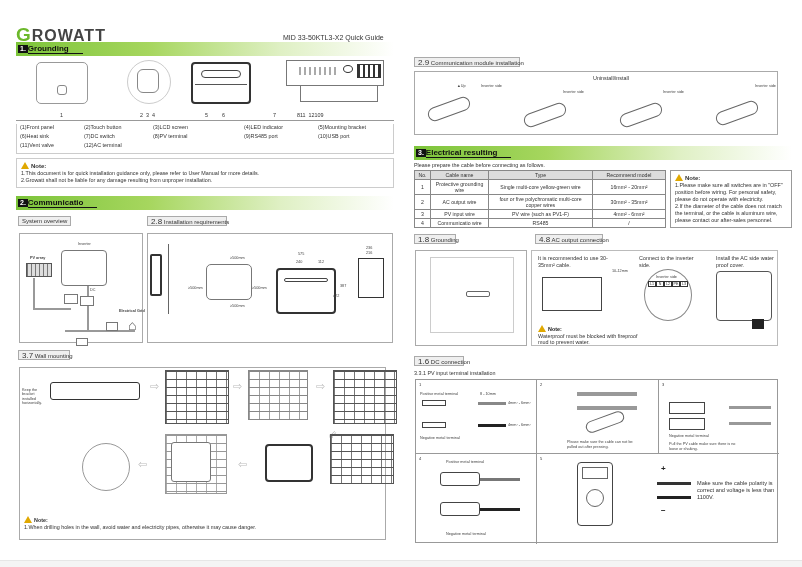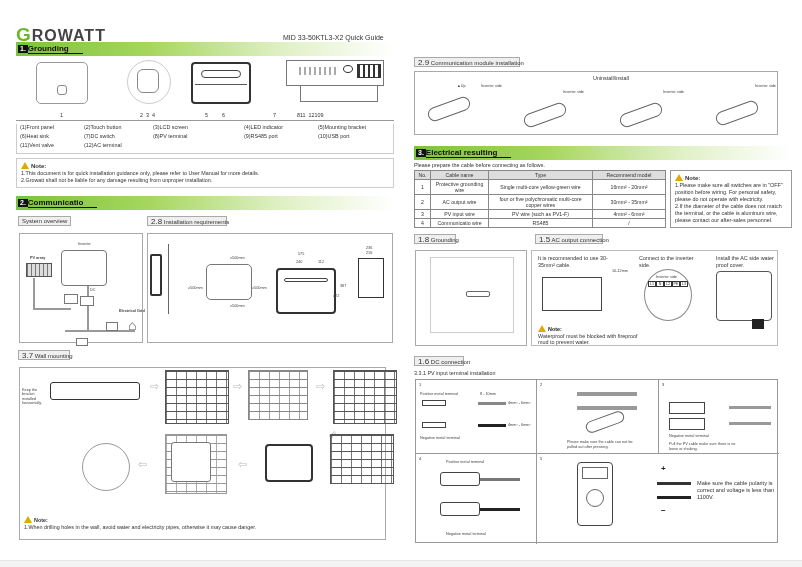--- a/index.html
+++ b/index.html
@@ -216,21 +216,21 @@
 </tbody>
   </table>
 
 <div class="abs note-box" style="left:670px;top:170px;width:122px;height:58px;border-color:#999">
   <div class="note-title"><span class="warn"></span><span>Note:</span></div>
   <div>1.Please make sure all switches are in "OFF" position before wiring. For personal safety, please do not operate with electricity.</div>
   <div>2.If the diameter of the cable does not match the terminal, or the cable is aluminum wire, please contact our after-sales personnel.</div>
 </div>
 
 <div class="abs sub-tab" style="left:414px;top:234px;width:42px"><span class="big">1.8</span> <span>Grounding</span></div>
-<div class="abs sub-tab" style="left:535px;top:234px;width:68px"><span class="big">1.5</span> <span>AC output connection</span></div>
+<div class="abs sub-tab" style="left:535px;top:234px;width:68px"><span class="big">4.8</span> <span>AC output connection</span></div>
 
 <div class="abs box" style="left:415px;top:250px;width:112px;height:96px">
   <div class="abs" style="left:14px;top:6px;width:84px;height:76px;border:1px solid #ccc"></div>
   <div class="abs" style="left:50px;top:40px;width:24px;height:6px;border:1px solid #666;border-radius:2px"></div>
 </div>
 
 <div class="abs box" style="left:531px;top:250px;width:247px;height:96px;border-color:#bbb">
   <div class="abs cap" style="left:6px;top:4px;width:74px">It is recommended to use 30-35mm² cable.</div>
   <div class="abs cap" style="left:107px;top:4px;width:60px">Connect to the inverter side.</div>
   <div class="abs cap" style="left:184px;top:4px;width:60px">Install the AC side water proof cover.</div>

